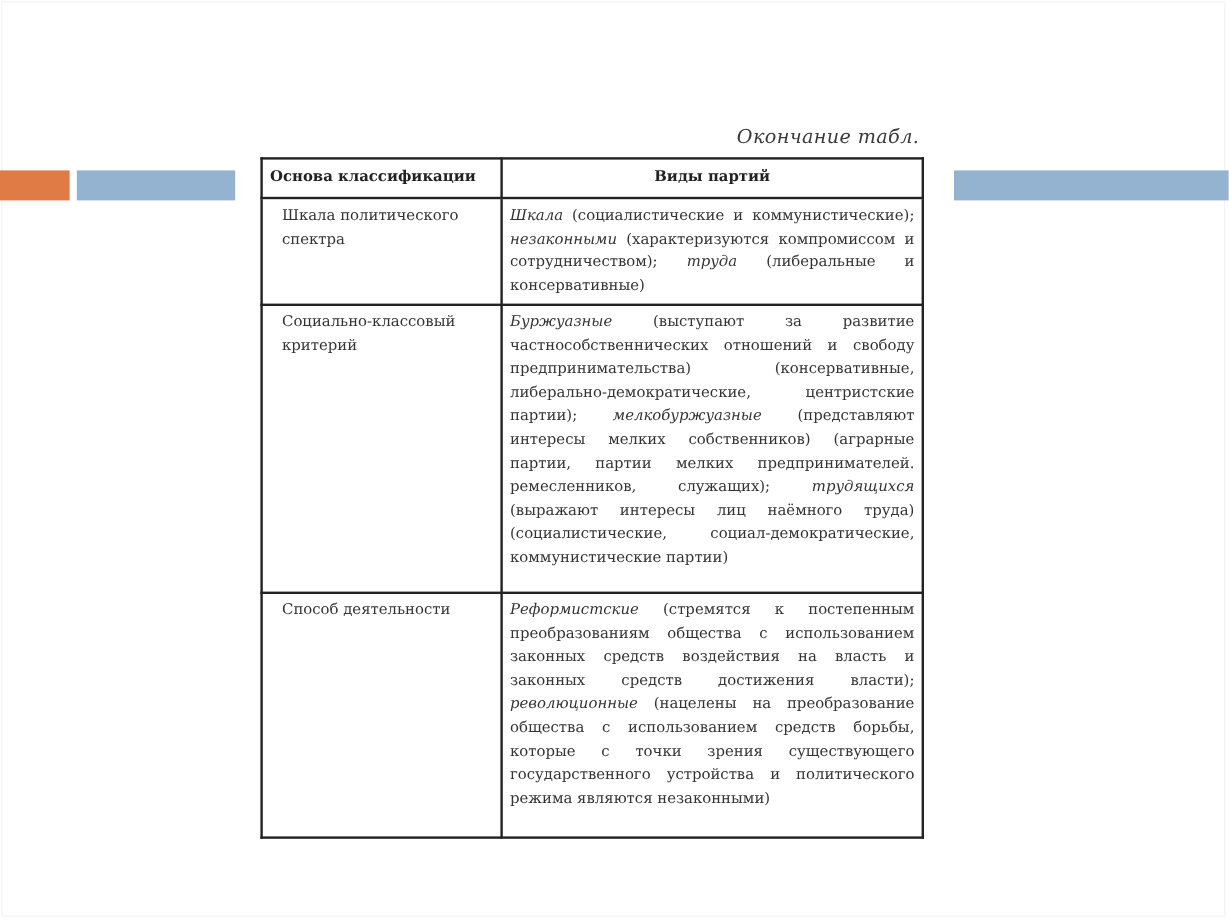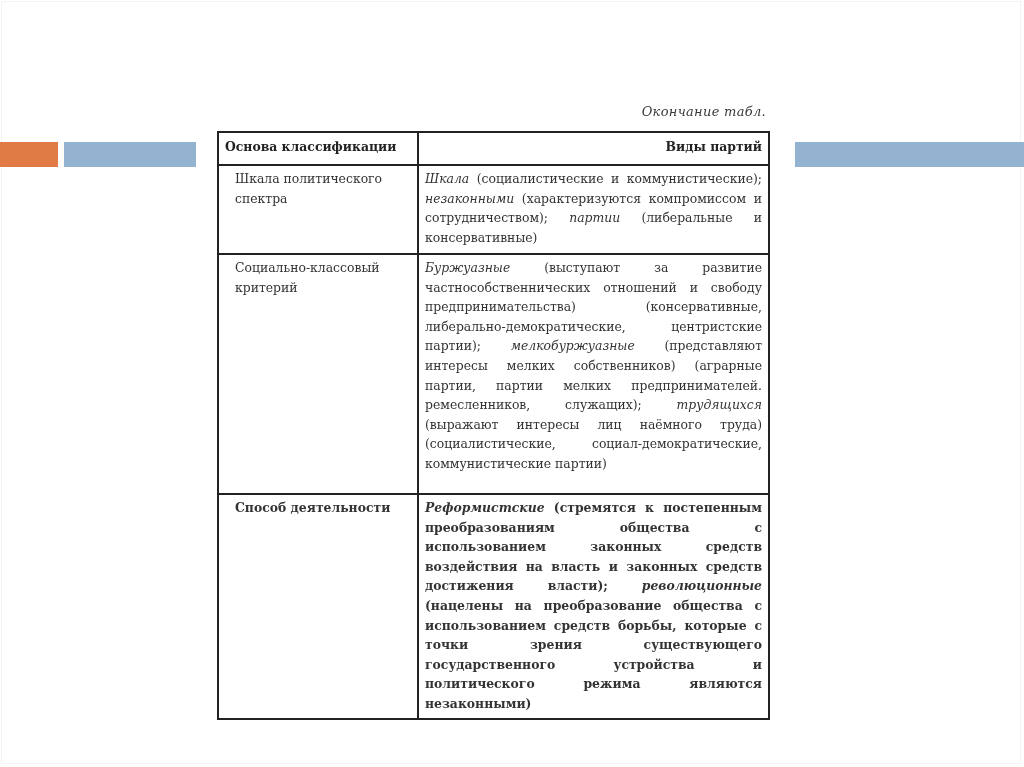--- a/index.html
+++ b/index.html
@@ -27,21 +27,21 @@
       height: 25px;
     }
     .bar-orange { left: 0; width: 58px; background: #e07b45; }
     .bar-blue-left { left: 64px; width: 132px; background: #93b3d1; }
     .bar-blue-right { left: 795px; width: 229px; background: #93b3d1; }
 
     .caption {
       position: absolute;
       right: 258px;
       top: 104px;
-      font-size: 13px;
+      font-size: 16px;
       font-style: italic;
       color: #3a3a3a;
       letter-spacing: 0.3px;
     }
 
     .table-wrap {
       position: absolute;
       left: 217px;
       top: 131px;
       width: 551px;
@@ -63,27 +63,27 @@
       text-align: justify;
     }
     th {
       font-weight: bold;
       height: 23px;
       padding-top: 4px;
       text-align: left;
       font-size: 12.4px;
       color: #222;
     }
-    th.center { text-align: right; }
+    th.center { text-align: center; }
     td.label { text-align: left; padding-left: 16px; }
     em { font-style: italic; }
 
     tr.r1 td { height: 80px; }
     tr.r2 td { height: 231px; }
-    tr.r3 td { height: 195px; font-weight: bold; }
+    tr.r3 td { height: 195px; }
   </style>
 </head>
 <body>
 
 <div class="frame"></div>
 
 <div class="bar bar-orange"></div>
 <div class="bar bar-blue-left"></div>
 <div class="bar bar-blue-right"></div>
 
@@ -98,21 +98,21 @@
     <thead>
       <tr>
         <th>Основа классификации</th>
         <th class="center">Виды партий</th>
       </tr>
     </thead>
     <tbody>
       <tr class="r1">
         <td class="label">Шкала политического спектра</td>
         <td>
-          <em>Шкала</em><span> (социалистические и коммунистические); </span><em>незаконными</em><span> (характеризуются компромиссом и сотрудничеством); </span><em>партии</em><span> (либеральные и консервативные)</span>
+          <em>Шкала</em><span> (социалистические и коммунистические); </span><em>незаконными</em><span> (характеризуются компромиссом и сотрудничеством); </span><em>труда</em><span> (либеральные и консервативные)</span>
         </td>
       </tr>
       <tr class="r2">
         <td class="label">Социально-классовый критерий</td>
         <td>
           <em>Буржуазные</em><span> (выступают за развитие частнособственнических отношений и свободу предпринимательства) (консервативные, либерально-демократические, центристские партии); </span><em>мелкобуржуазные</em><span> (представляют интересы мелких собственников) (аграрные партии, партии мелких предпринимателей. ремесленников, служащих); </span><em>трудящихся</em><span> (выражают интересы лиц наёмного труда) (социалистические, социал-демократические, коммунистические партии)</span>
         </td>
       </tr>
       <tr class="r3">
         <td class="label">Способ деятельности</td>

